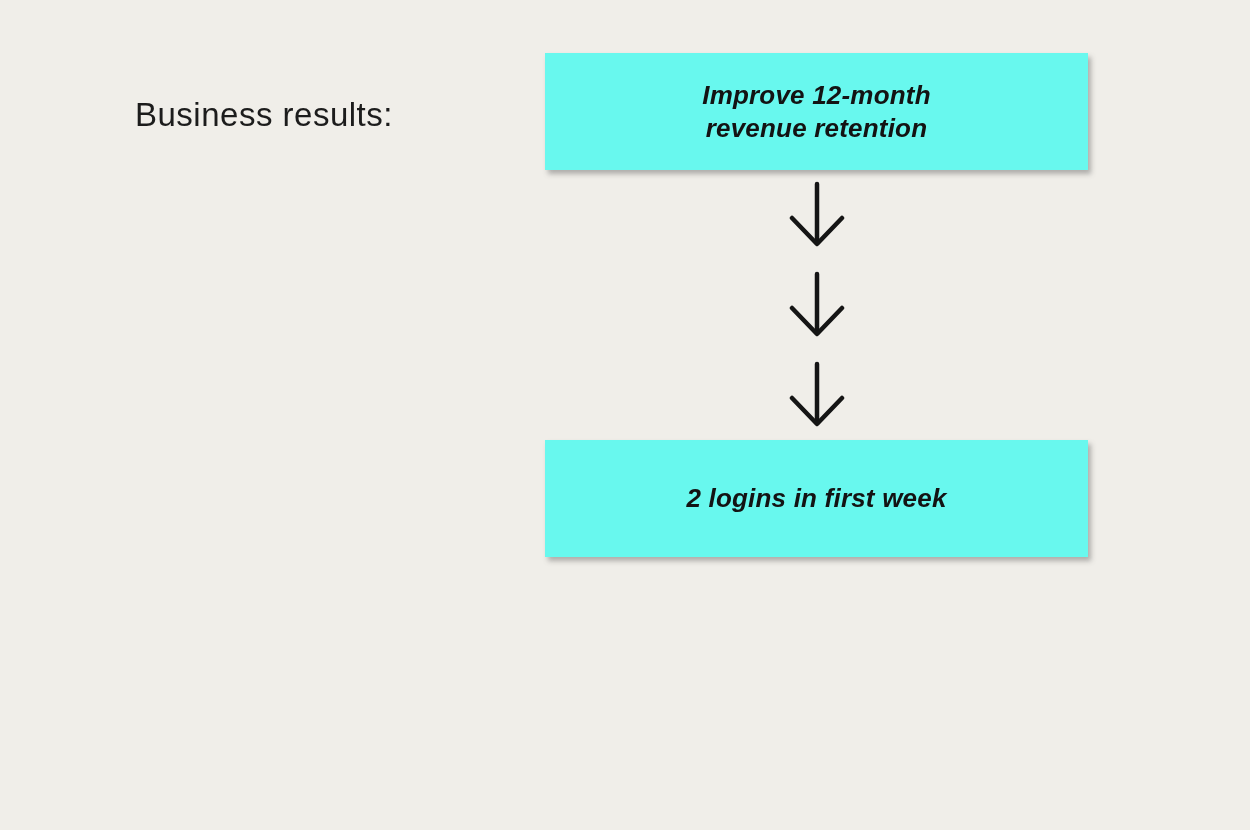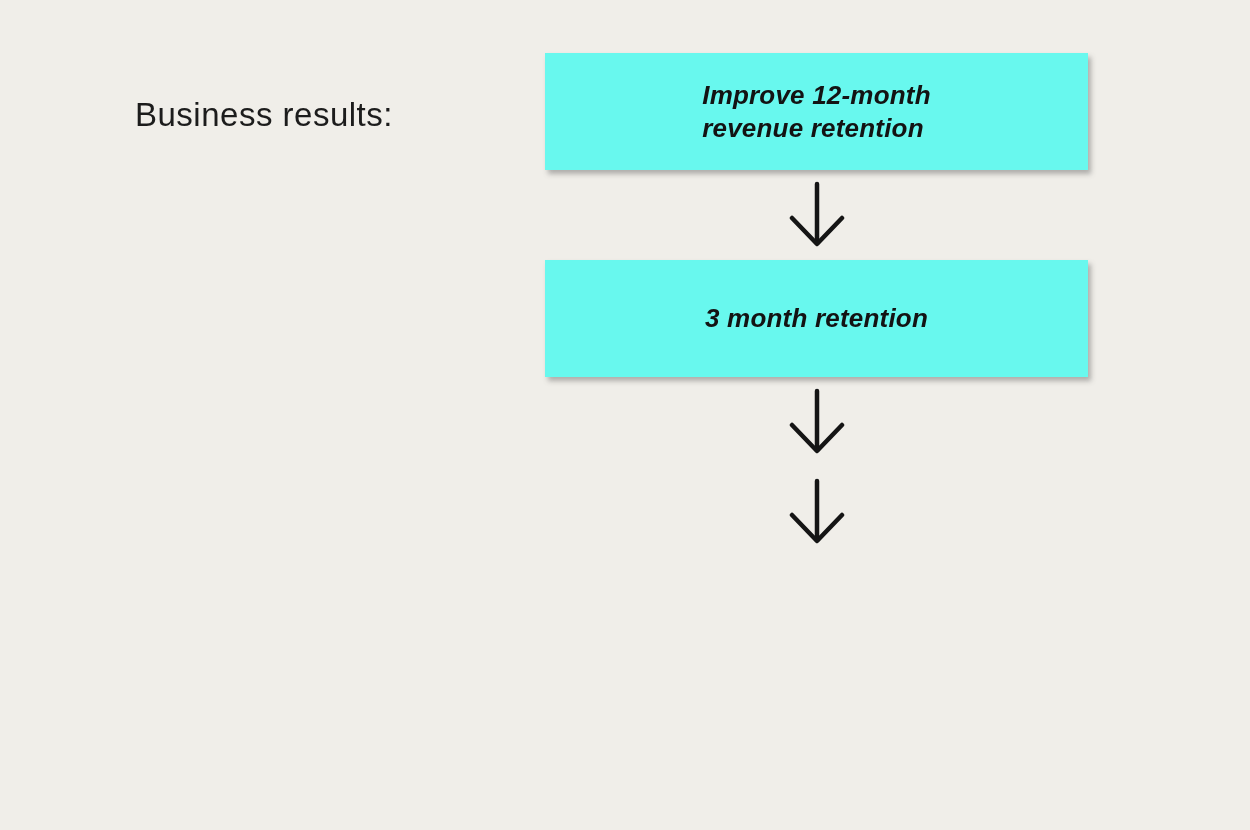--- a/index.html
+++ b/index.html
@@ -47,20 +47,21 @@
     display: flex;
     align-items: center;
     justify-content: center;
     box-shadow: 3px 4px 5px rgba(95, 95, 95, 0.45);
   }
   .flow-box .box-label {
     font-size: 26px;
     font-weight: bold;
     font-style: italic;
     line-height: 1.25;
+    text-align: center;
     white-space: pre-line;
     color: var(--box-text);
     letter-spacing: 0.2px;
   }
   .arrow-wrap {
     height: 90px;
     display: flex;
     align-items: center;
     justify-content: center;
   }
@@ -84,34 +85,34 @@
 revenue retention</span>
     </div>
 
     <div class="arrow-wrap">
       <svg width="56" height="68" viewBox="0 0 56 68" fill="none" stroke="currentColor" stroke-width="4.5" stroke-linecap="round" stroke-linejoin="round">
         <path d="M28 3 L28 62"></path>
         <path d="M3 37 L28 63 L53 37"></path>
       </svg>
     </div>
 
-    <div class="flow-box">
-      <span class="box-label">3 month retention</span>
-    </div>
 
     <div class="arrow-wrap">
       <svg width="56" height="68" viewBox="0 0 56 68" fill="none" stroke="currentColor" stroke-width="4.5" stroke-linecap="round" stroke-linejoin="round">
         <path d="M28 3 L28 62"></path>
         <path d="M3 37 L28 63 L53 37"></path>
       </svg>
     </div>
 
 
     <div class="arrow-wrap">
       <svg width="56" height="68" viewBox="0 0 56 68" fill="none" stroke="currentColor" stroke-width="4.5" stroke-linecap="round" stroke-linejoin="round">
         <path d="M28 3 L28 62"></path>
         <path d="M3 37 L28 63 L53 37"></path>
       </svg>
     </div>
 
+    <div class="flow-box">
+      <span class="box-label">2 logins in first week</span>
+    </div>
 
   </div>
 </div>
 
 </body></html>

